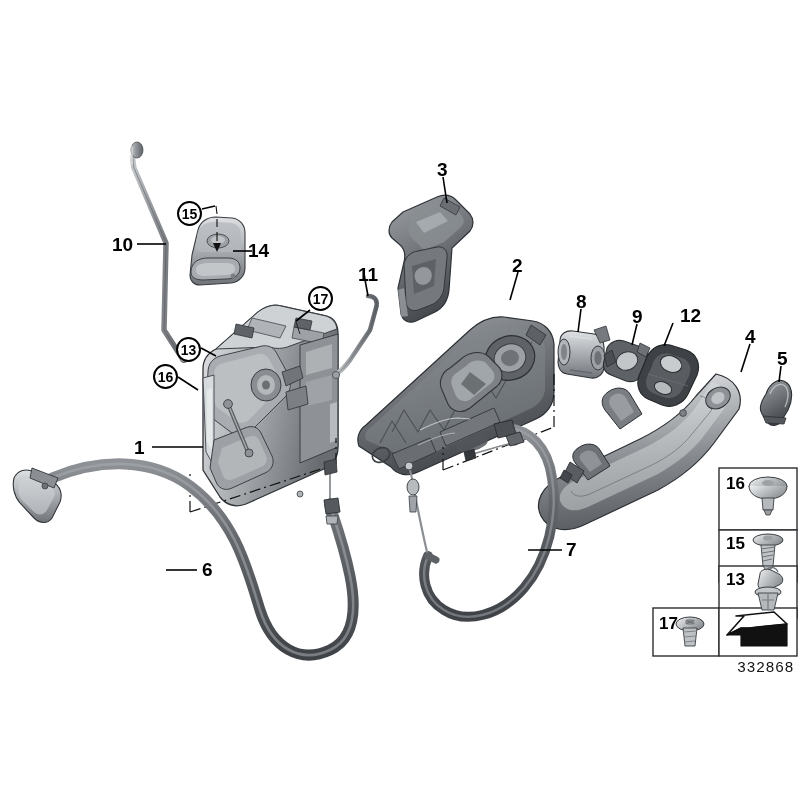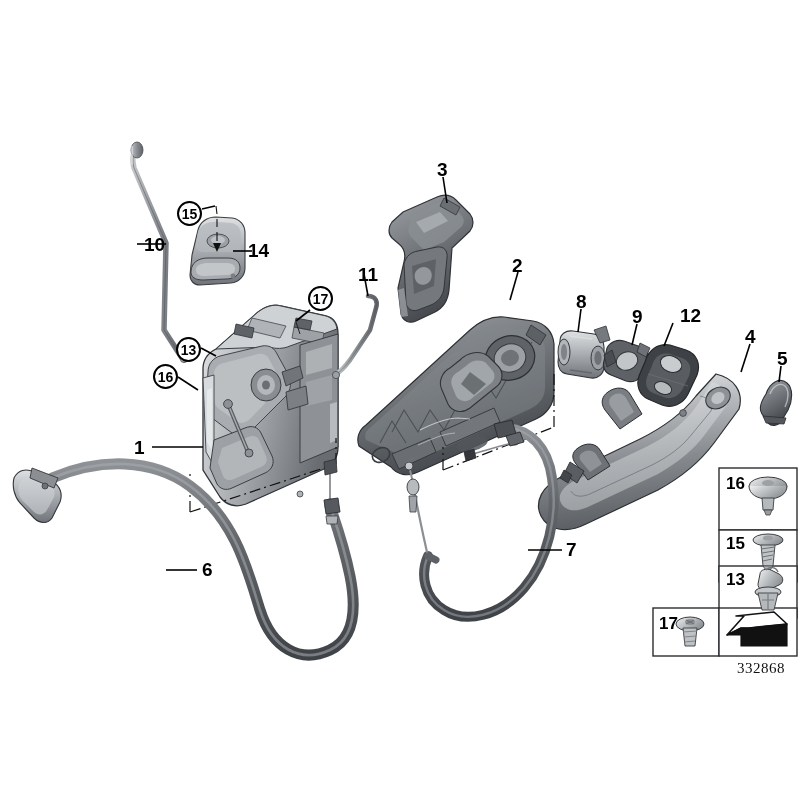--- a/index.html
+++ b/index.html
@@ -15,21 +15,21 @@
     position:absolute;width:25px;height:25px;border:2px solid #000;border-radius:50%;
     background:#fff;display:flex;align-items:center;justify-content:center;
     font-family:"Liberation Sans",sans-serif;font-weight:bold;font-size:14px;color:#000;
     box-sizing:border-box;
   }
   .legend-cell-num{
     position:absolute;font-family:"Liberation Sans",sans-serif;
     font-weight:bold;font-size:17px;color:#000;
   }
   .diagram-id{
-    position:absolute;font-family:Liberation Serif, serif;
+    position:absolute;font-family:Liberation Mono, monospace;
     font-size:15px;color:#111;letter-spacing:.5px;
   }
 </style>
 </head>
 <body>
 
 <div id="stage">
 
   <svg class="layer" viewBox="0 0 800 800">
     <defs>
@@ -403,21 +403,21 @@
 
   <div class="callout-num" style="left:134px;top:438px;">1</div>
   <div class="callout-num" style="left:512px;top:256px;">2</div>
   <div class="callout-num" style="left:437px;top:160px;">3</div>
   <div class="callout-num" style="left:745px;top:327px;">4</div>
   <div class="callout-num" style="left:777px;top:349px;">5</div>
   <div class="callout-num" style="left:202px;top:560px;">6</div>
   <div class="callout-num" style="left:566px;top:540px;">7</div>
   <div class="callout-num" style="left:576px;top:292px;">8</div>
   <div class="callout-num" style="left:632px;top:307px;">9</div>
-  <div class="callout-num" style="left:112px;top:235px;margin-left:32px;">10</div>
+  <div class="callout-num" style="left:112px;top:235px;">10</div>
   <div class="callout-num" style="left:358px;top:265px;">11</div>
   <div class="callout-num" style="left:680px;top:306px;">12</div>
   <div class="callout-num" style="left:248px;top:241px;">14</div>
 
   <div class="circ-num" style="left:177px;top:201px;">15</div>
   <div class="circ-num" style="left:176px;top:337px;">13</div>
   <div class="circ-num" style="left:153px;top:364px;">16</div>
   <div class="circ-num" style="left:308px;top:286px;">17</div>
 
   <div class="legend-cell-num" style="left:726px;top:474px;">16</div>

